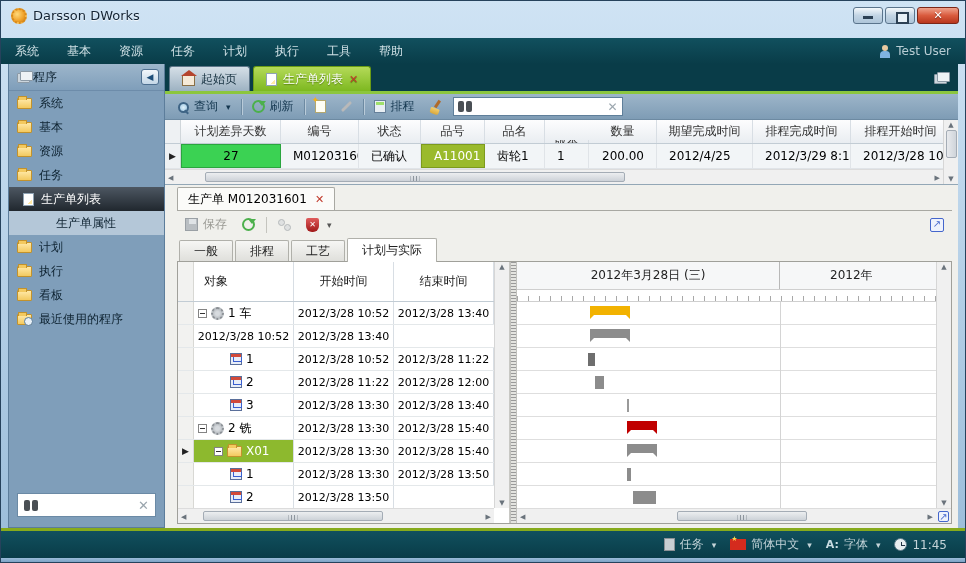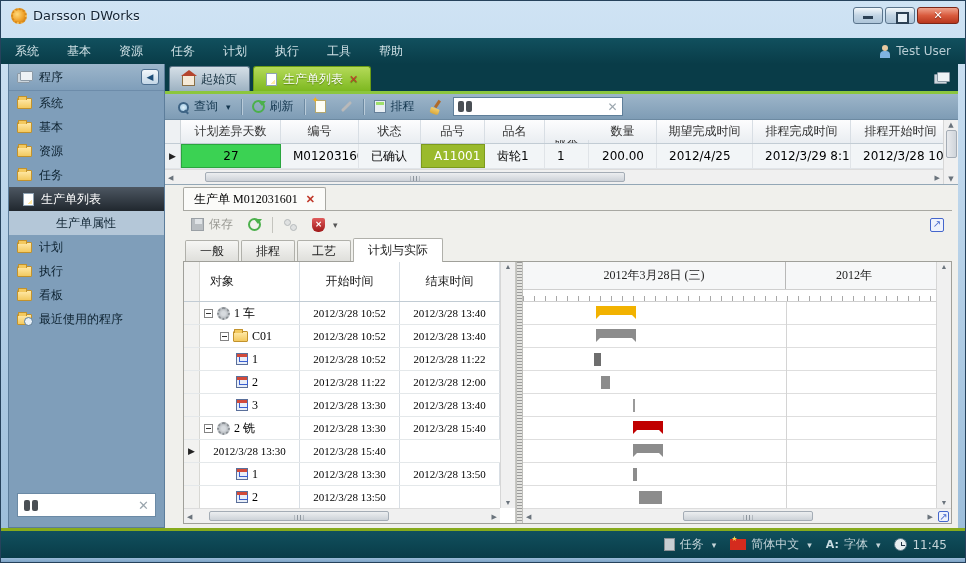--- a/index.html
+++ b/index.html
@@ -25,21 +25,21 @@
   .user-icon { width:12px; height:13px; position:relative; }
   .user-icon::before { content:""; position:absolute; left:3px; top:0; width:6px; height:6px; border-radius:50%; background:#e8c9a0; }
   .user-icon::after { content:""; position:absolute; left:1px; top:6px; width:10px; height:7px; border-radius:4px 4px 0 0; background:#7fb3e0; }
 
   
   .bodyrow { flex:1; display:flex; padding:0 7px; min-height:0; }
 
   
   .sidebar { width:157px; background:#7f9eba; display:flex; flex-direction:column; border:1px solid #5c7d9b; border-top:none; }
   .sb-header { height:27px; display:flex; align-items:center; padding:0 5px 0 8px; background:linear-gradient(#9db6cb,#7f9eba); border-bottom:1px solid #6d8caa; }
-  .sb-header-label { margin-left:6px; color:#0d2230; }
+  .sb-header-label { color:#0d2230; }
   .sb-collapse { margin-left:auto; width:18px; height:16px; border:1px solid #4d6f90; border-radius:3px; background:linear-gradient(#f2f7fb,#c4d7e7); color:#1d4e79; font-size:9px; text-align:center; line-height:14px; }
   .sb-item { height:24px; display:flex; align-items:center; padding-left:8px; color:#0d2230; cursor:default; }
   .sb-item .lbl { margin-left:7px; }
   .sb-item.selected { background:linear-gradient(#4d5762,#20272e); color:#fff; padding-left:14px; }
   .sb-item.child { background:#b4c7d8; padding-left:40px; }
   .sb-spacer { flex:1; }
   .sb-search { margin:6px 8px 10px 8px; height:24px; background:#fff; border:1px solid #6b8aa5; display:flex; align-items:center; padding:0 6px; }
   .sb-search input { flex:1; border:none; outline:none; font:inherit; min-width:0; }
   .sb-search .clear { color:#9aa5ad; font-weight:bold; font-size:13px; }
 
@@ -123,21 +123,21 @@
   .cell-green { background:#3bd253; justify-content:center; border:1px solid #2aa53e; }
   .cell-olive { background:#9aba2c; color:#fff; border:1px solid #7d9a1d; }
   .vscroll { position:absolute; right:0; top:0; bottom:0; width:15px; background:#f0f0f0; border-left:1px solid #d6d6d6; display:flex; flex-direction:column; align-items:center; font-size:7px; color:#6a737c; }
   .vscroll .thumb { width:11px; flex:none; background:linear-gradient(90deg,#e8eaed,#cfd4da); border:1px solid #a4acb5; border-radius:2px; }
   .hscroll { height:15px; background:#f0f0f0; border-top:1px solid #dcdcdc; position:relative; }
   .hscroll .thumb { position:absolute; top:2px; height:10px; background:linear-gradient(#eceef0,#cdd2d8); border:1px solid #a4acb5; border-radius:2px; }
   .grip { position:absolute; left:50%; top:3px; width:9px; height:5px; transform:translateX(-50%); background:repeating-linear-gradient(90deg,#8d959d 0 1px,transparent 1px 3px); }
   .arrow { font-size:7px; color:#6a737c; line-height:10px; }
 
   
-  .detail { flex:1; background:#f0f0ec; display:flex; flex-direction:column; padding:2px 6px 4px 18px; min-height:0;font-family:Liberation Serif, serif; }
+  .detail { flex:1; background:#f0f0ec; display:flex; flex-direction:column; padding:2px 6px 4px 12px; min-height:0; }
   .doc-tabrow { height:24px; display:flex; align-items:flex-end; border-bottom:1px solid #a8a8a2; }
   .doc-tab { height:23px; background:#fbfbf9; border:1px solid #a8a8a2; border-bottom:none; border-radius:2px 2px 0 0; display:flex; align-items:center; gap:8px; padding:0 10px; color:#000; }
   .toolbar2 { height:27px; display:flex; align-items:center; gap:7px; padding:0 4px; }
   .toolbar2 .disabled { color:#9a9a94; }
   .toolbar2 .right { margin-left:auto; margin-right:4px; }
   .subtabs { height:24px; display:flex; align-items:flex-end; padding-left:2px; }
   .subtab { height:22px; padding:0 14px; display:flex; align-items:center; border:1px solid #b0b0aa; border-bottom:none; border-radius:2px 2px 0 0; background:linear-gradient(#f6f6f4,#dededa); margin-right:2px; color:#222; }
   .subtab.active { background:#fff; height:24px; position:relative; z-index:2; }
 
   .split-content { flex:1; border:1px solid #a0a09a; background:#fff; display:flex; min-height:0; position:relative; margin-top:-1px; }
@@ -406,25 +406,20 @@
                   <div class="tr-obj" style="padding-left: 4px;">
                     <span class="expand-box"></span>
                     <span class="gear-icon"></span>
                     <span>1 车</span>
                   </div>
                   <div class="tr-time">2012/3/28 10:52</div>
                   <div class="tr-time">2012/3/28 13:40</div>
                 </div>
                 <div class="tree-row">
                   <div class="tr-sel"></div>
-                  <div class="tr-obj" style="padding-left: 20px;">
-                    <span class="expand-box"></span>
-                    <span class="folder-icon"></span>
-                    <span>C01</span>
-                  </div>
                   <div class="tr-time">2012/3/28 10:52</div>
                   <div class="tr-time">2012/3/28 13:40</div>
                 </div>
                 <div class="tree-row">
                   <div class="tr-sel"></div>
                   <div class="tr-obj" style="padding-left: 36px;">
                     <span class="task-icon"></span>
                     <span>1</span>
                   </div>
                   <div class="tr-time">2012/3/28 10:52</div>
@@ -453,20 +448,25 @@
                   <div class="tr-obj" style="padding-left: 4px;">
                     <span class="expand-box"></span>
                     <span class="gear-icon"></span>
                     <span>2 铣</span>
                   </div>
                   <div class="tr-time">2012/3/28 13:30</div>
                   <div class="tr-time">2012/3/28 15:40</div>
                 </div>
                 <div class="tree-row">
                   <div class="tr-sel">▶</div>
+                  <div class="tr-obj selected-cell" style="padding-left: 20px;">
+                    <span class="expand-box"></span>
+                    <span class="folder-icon"></span>
+                    <span>X01</span>
+                  </div>
                   <div class="tr-time">2012/3/28 13:30</div>
                   <div class="tr-time">2012/3/28 15:40</div>
                 </div>
                 <div class="tree-row">
                   <div class="tr-sel"></div>
                   <div class="tr-obj" style="padding-left: 36px;">
                     <span class="task-icon"></span>
                     <span>1</span>
                   </div>
                   <div class="tr-time">2012/3/28 13:30</div>

